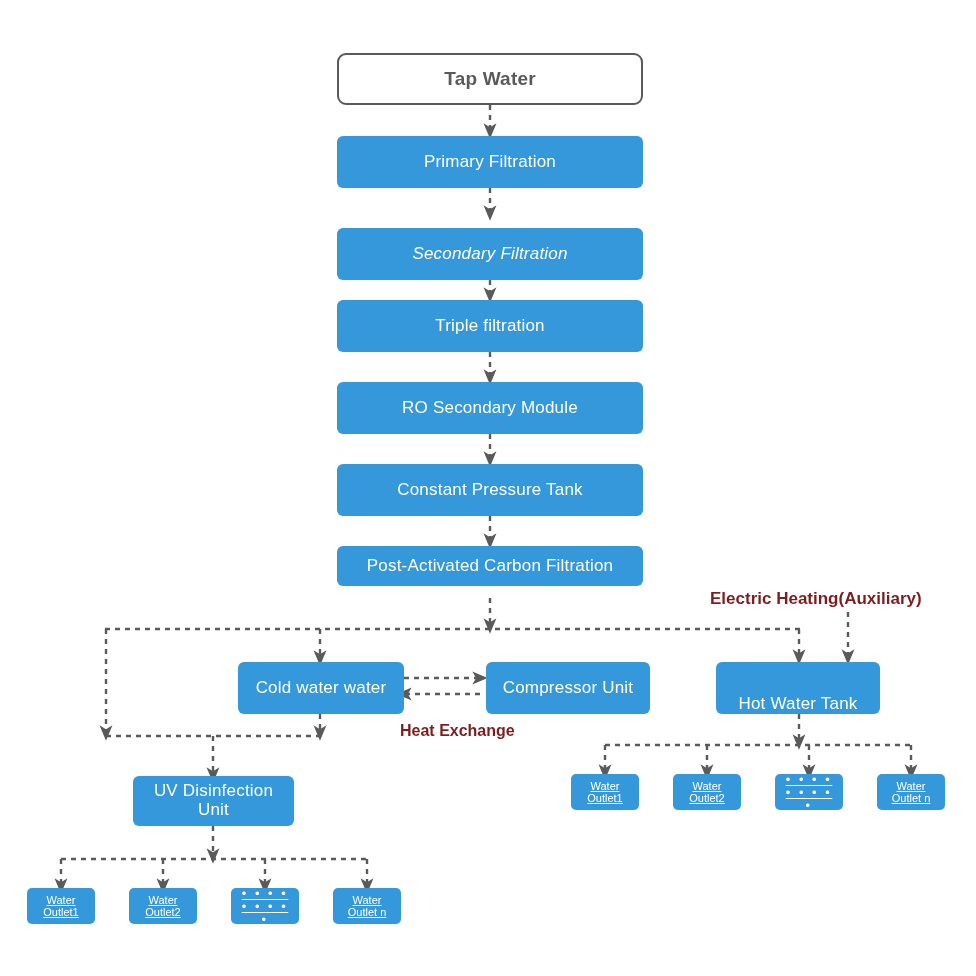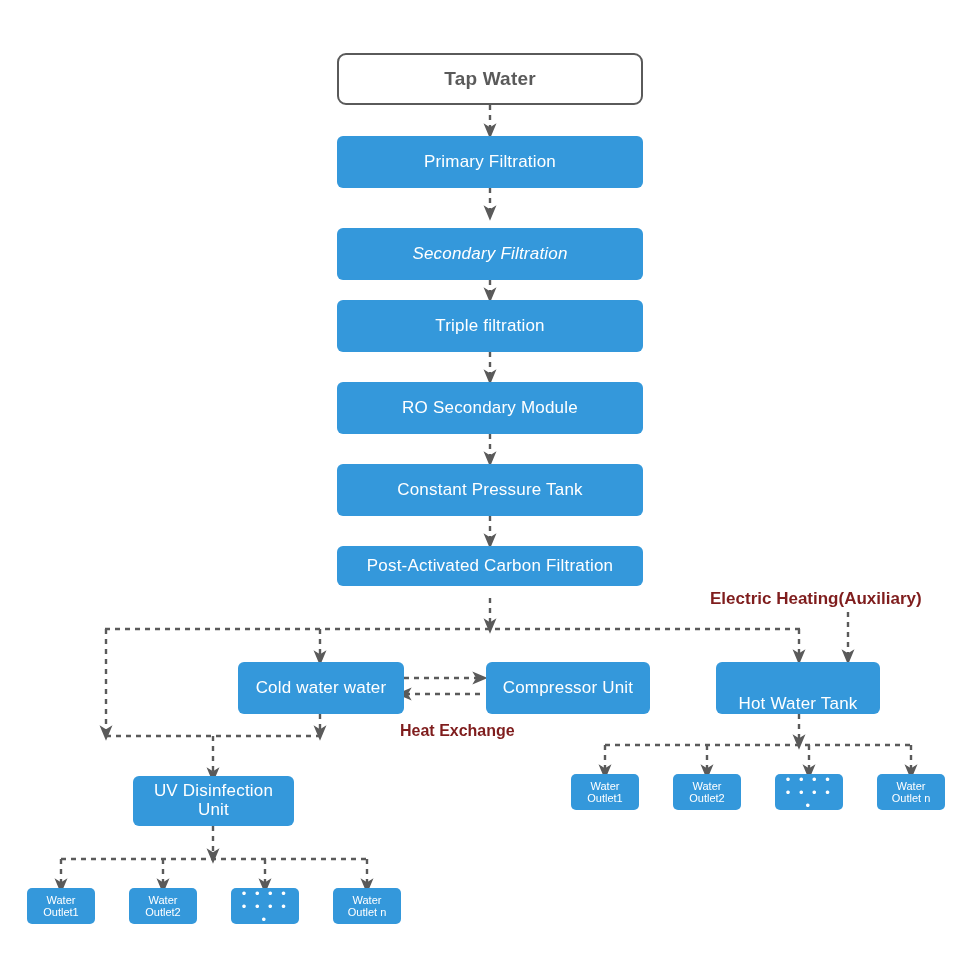--- a/index.html
+++ b/index.html
@@ -46,20 +46,21 @@
     border: 2px solid #5a5a5a;
     font-weight: bold;
     font-size: 19px;
     border-radius: 9px;
   }
   .node.outlet {
     font-size: 11px;
     border-radius: 5px;
     letter-spacing: 0;
     font-weight: normal;
+    text-decoration: underline;
   }
   .edge-label {
     position: absolute;
     color: #7f1d1d;
     font-size: 16px;
     font-weight: bold;
     white-space: nowrap;
   }
   .edge-label.big {
     font-size: 17px;

